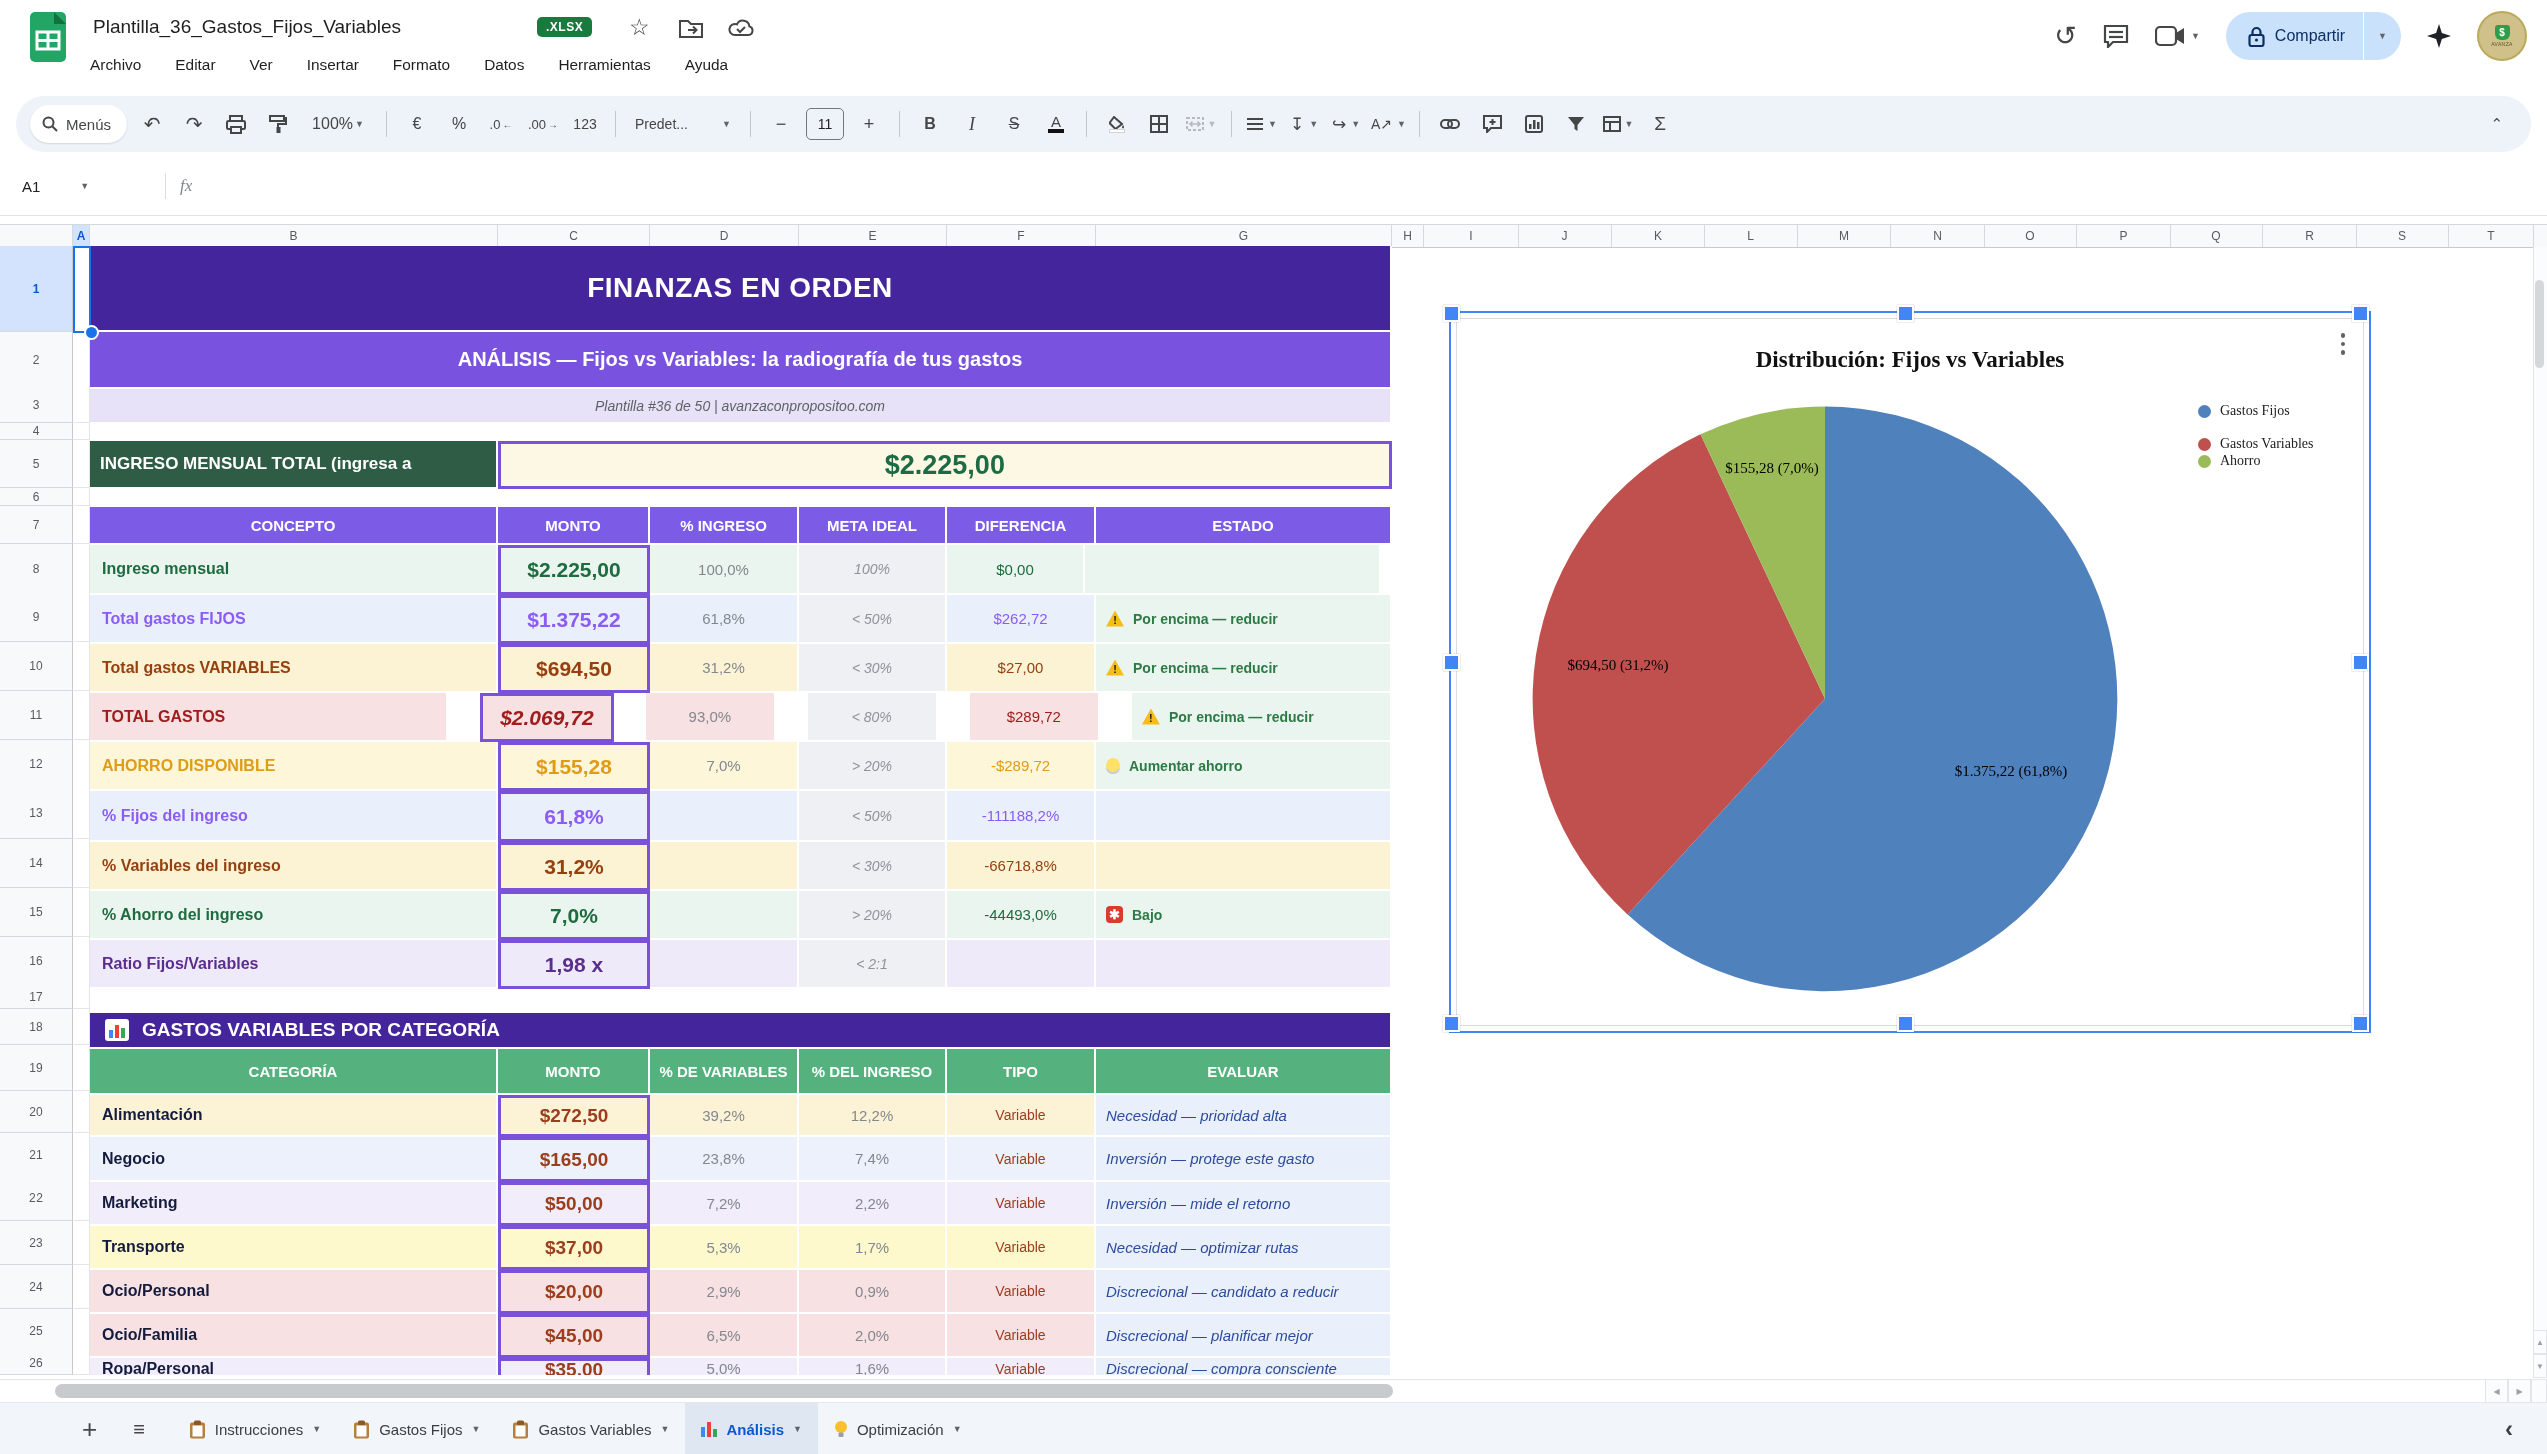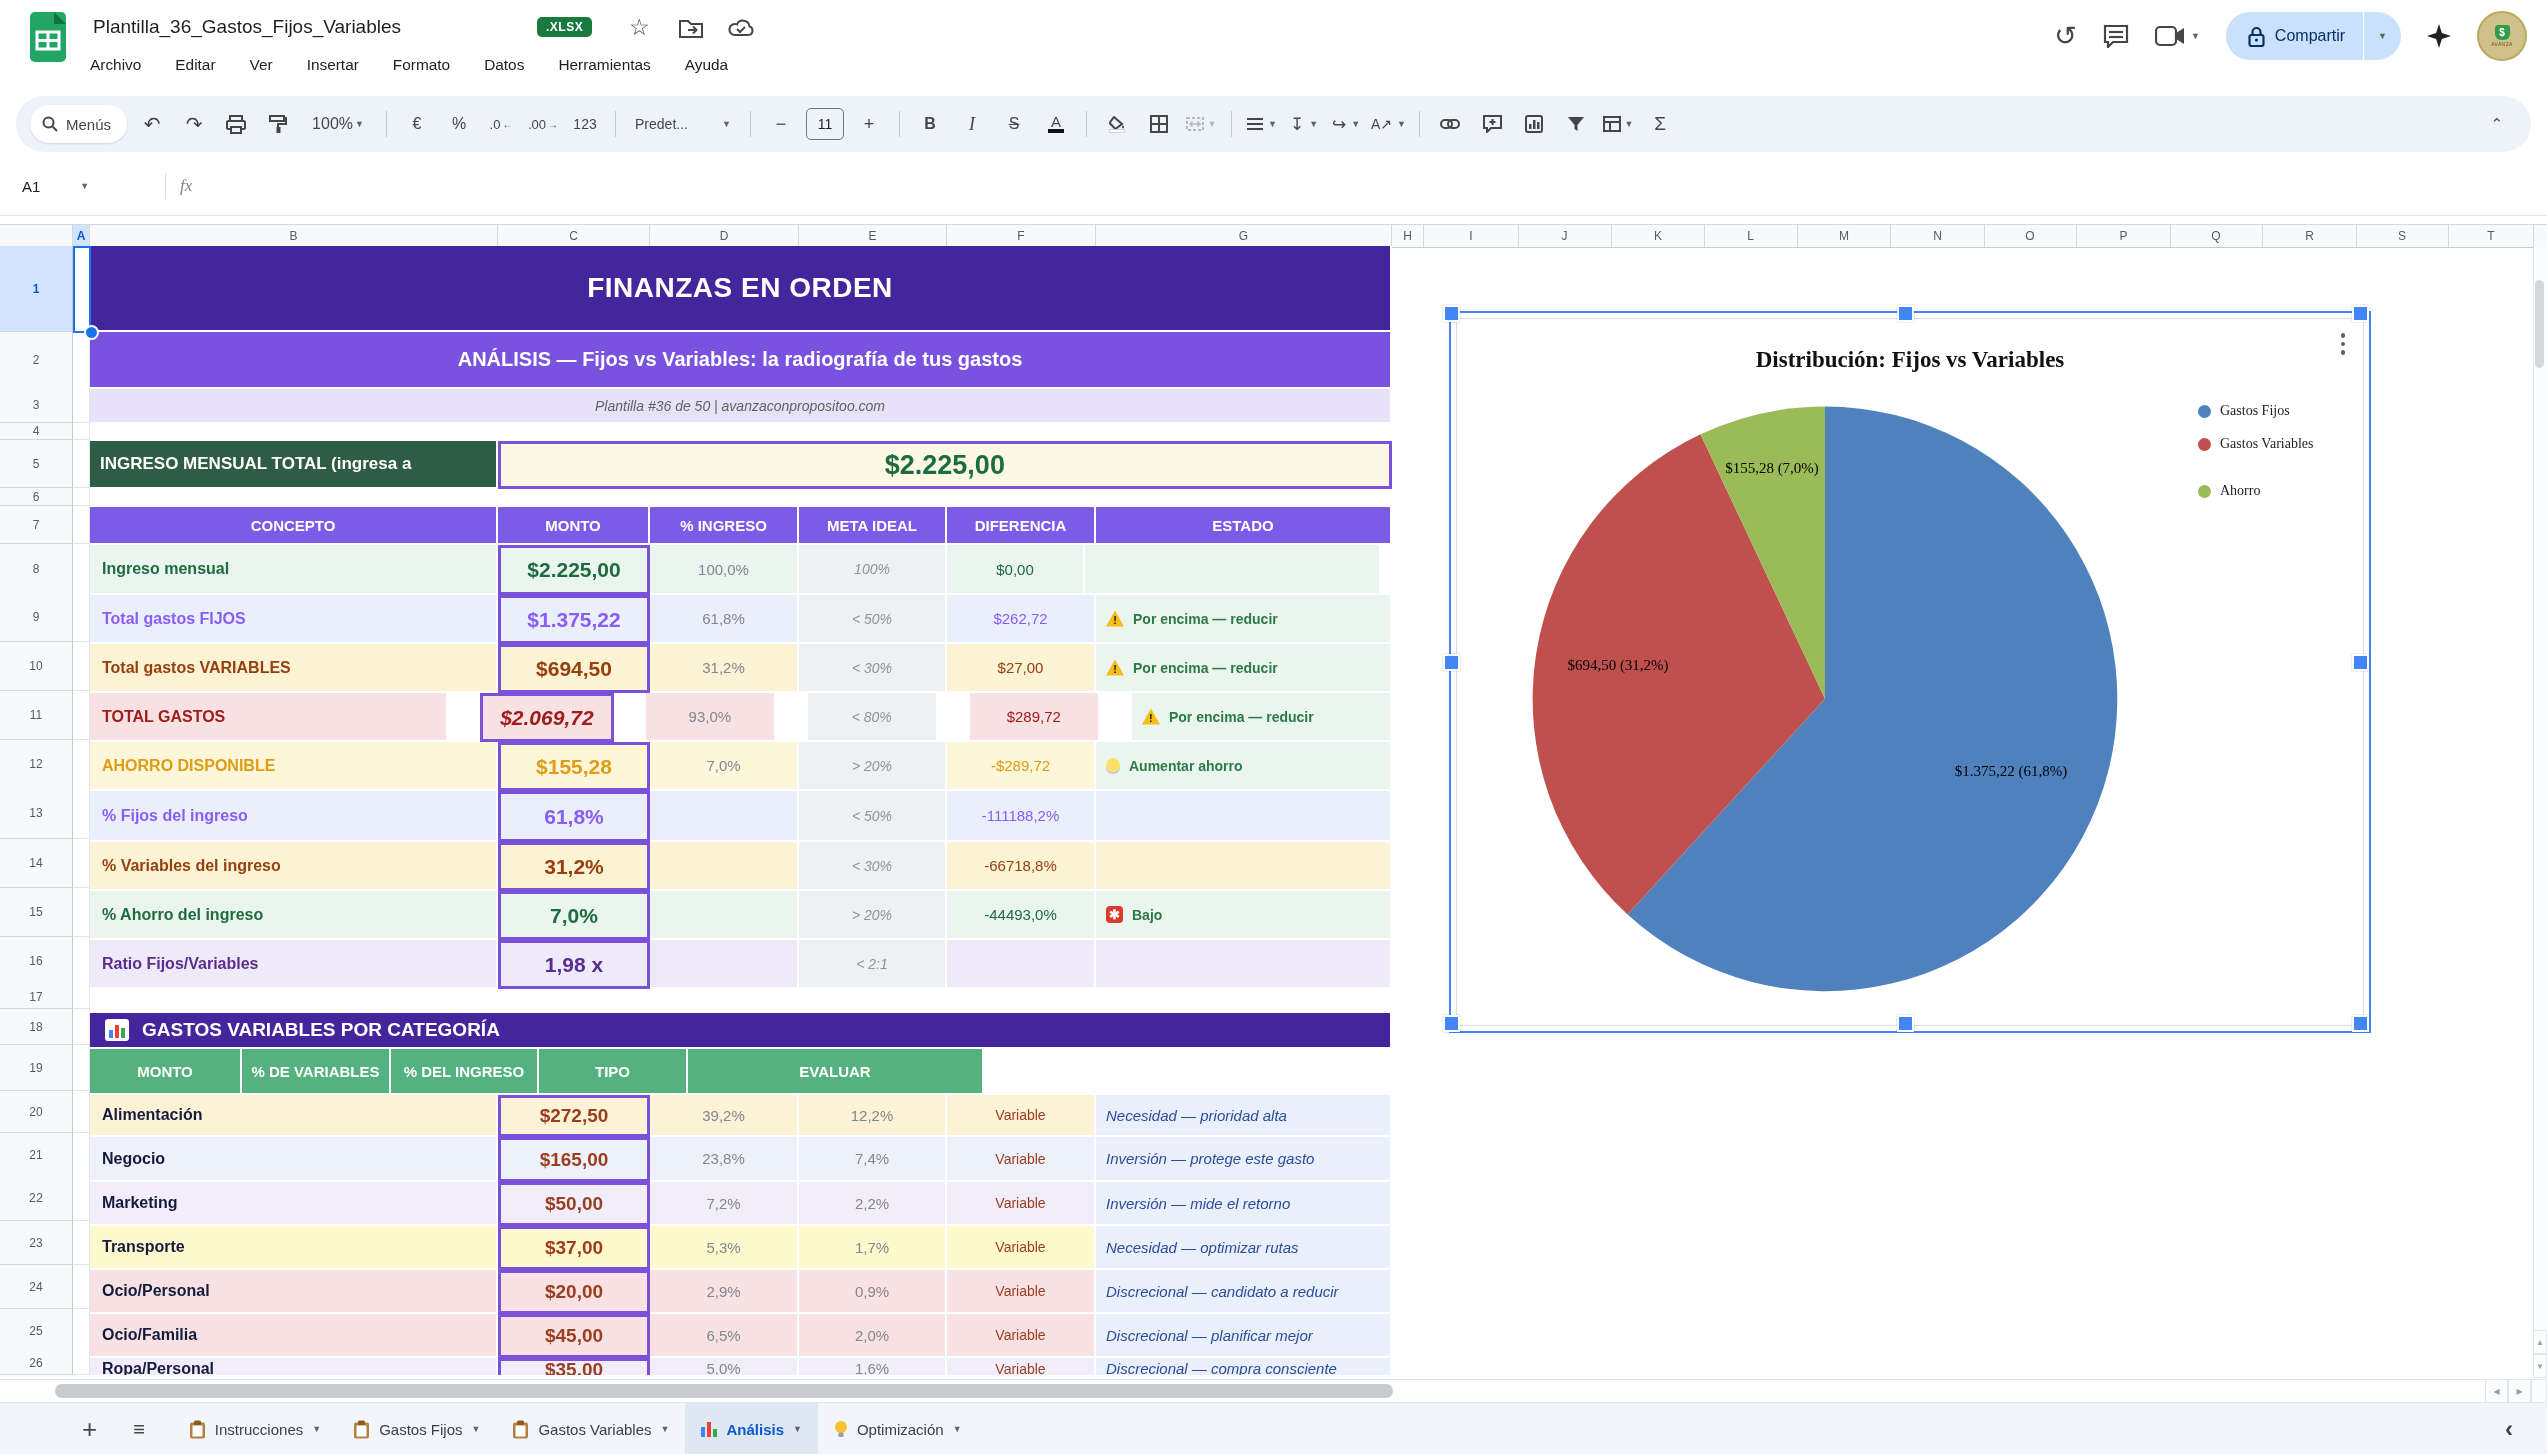--- a/index.html
+++ b/index.html
@@ -526,20 +526,21 @@
         <svg width="26" height="24" viewBox="0 0 26 24">
           <rect x="1" y="1" width="24" height="22" rx="3" fill="#fff"></rect>
           <rect x="5" y="12" width="4" height="8" fill="#4285f4"></rect>
           <rect x="11" y="7" width="4" height="13" fill="#ea4335"></rect>
           <rect x="17" y="10" width="4" height="10" fill="#34a853"></rect>
         </svg>
         <span>GASTOS VARIABLES POR CATEGORÍA</span>
       </div>
     </div>
     <div class="crow hdr2" style="height: 46px;">
+      <div class="cell " style="width: 408px;">CATEGORÍA</div>
       <div class="cell " style="width: 152px;">MONTO</div>
       <div class="cell " style="width: 149px;">% DE VARIABLES</div>
       <div class="cell " style="width: 148px;">% DEL INGRESO</div>
       <div class="cell " style="width: 149px;">TIPO</div>
       <div class="cell " style="width: 296px;">EVALUAR</div>
     </div>
     <div class="crow " style="height: 42px;">
       <div class="cell cat c-cream" style="width: 408px;">Alimentación</div>
       <div class="cell monto2 c-cream" style="width: 152px;">$272,50</div>
       <div class="cell pct c-cream" style="width: 149px;">39,2%</div>
@@ -614,21 +615,21 @@
     </div>
   <div id="chart-legend">
       <div class="leg-item" style="left: 741px; top: 84px;">
         <span class="leg-swatch" style="background:#4f81bd"></span>
         <span class="leg-txt">Gastos Fijos</span>
       </div>
       <div class="leg-item" style="left: 741px; top: 117px;">
         <span class="leg-swatch" style="background:#bf504d"></span>
         <span class="leg-txt">Gastos Variables</span>
       </div>
-      <div class="leg-item" style="left: 741px; top: 164px;">
+      <div class="leg-item" style="left: 741px; top: 134px;">
         <span class="leg-swatch" style="background:#9bbb59"></span>
         <span class="leg-txt">Ahorro</span>
       </div>
     </div>
   <div id="chart-menu">
       <i></i>
       <i></i>
       <i></i>
     </div>
 </div>

